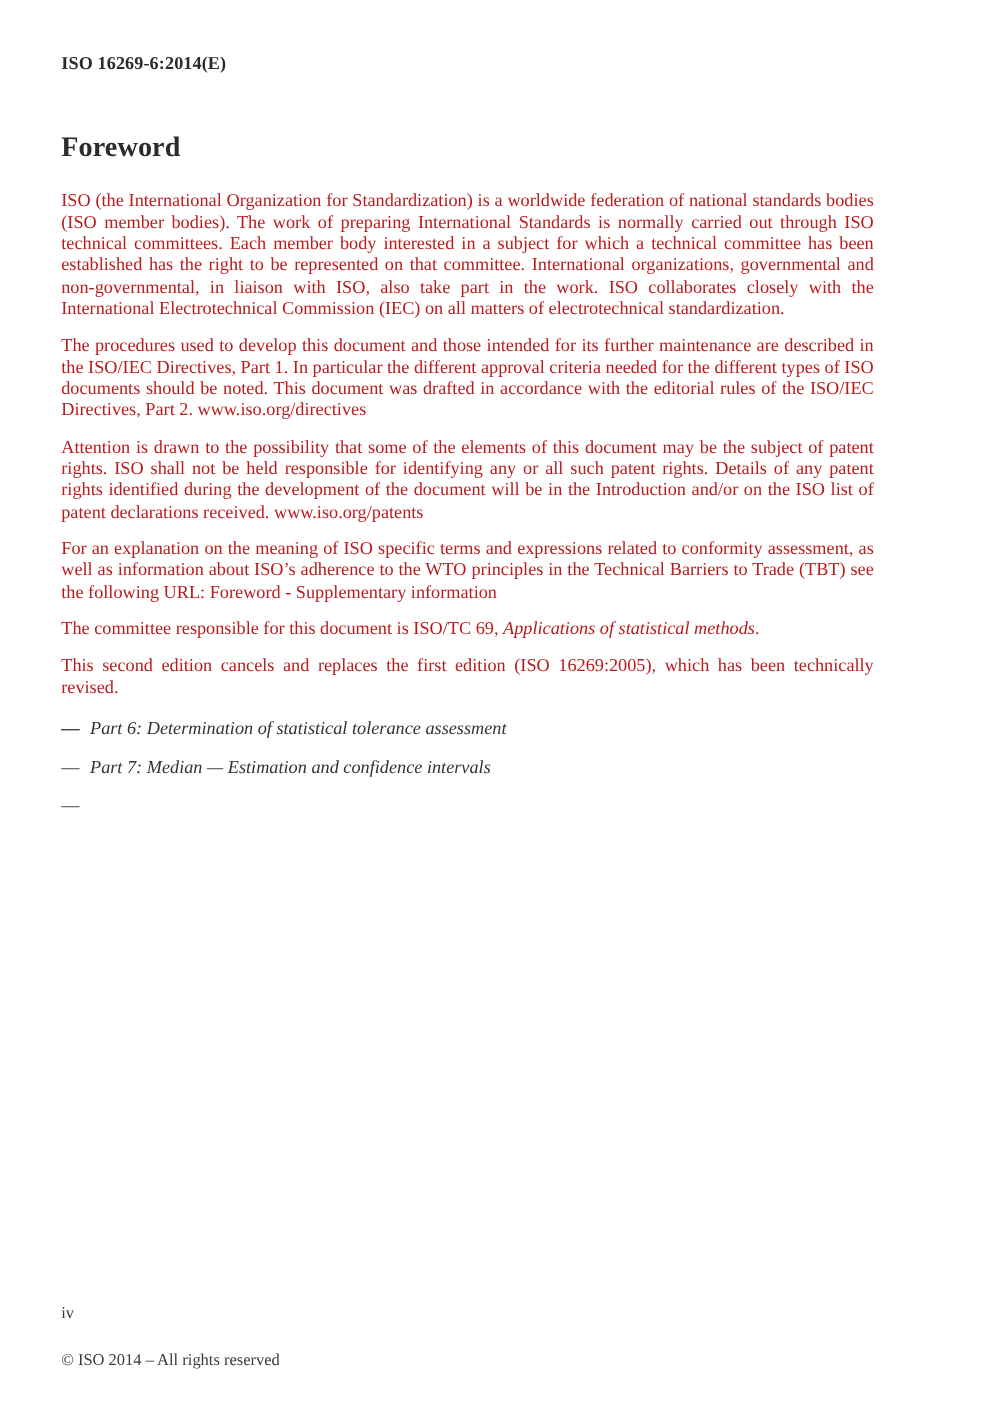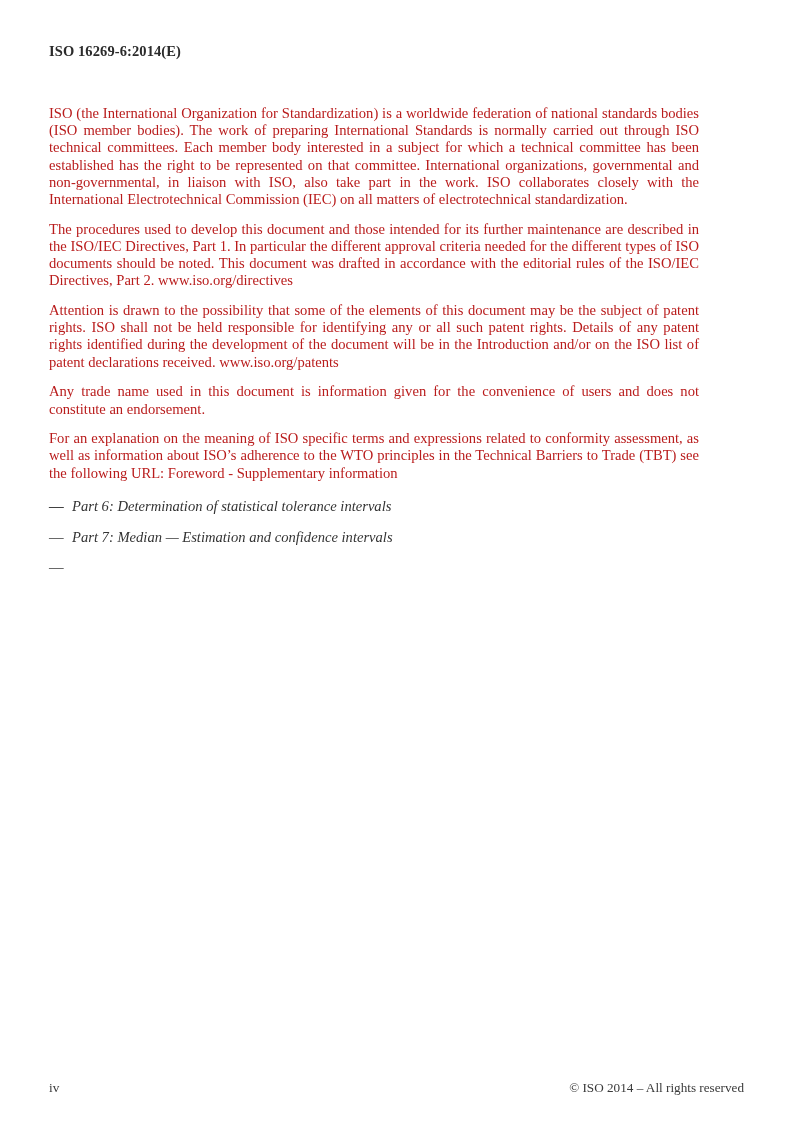--- a/index.html
+++ b/index.html
@@ -76,63 +76,66 @@
     top: 0;
     font-style: normal;
     color: #333333;
   }
   .footer {
     position: absolute;
     left: 49px;
     right: 49px;
     bottom: 26px;
     display: flex;
-    justify-content: space-between;
+    justify-content: center;
     align-items: baseline;
     font-size: 13.2px;
     color: #3a3a3a;
+    flex-direction: column;
   }
   .footer .page-number {
     white-space: nowrap;
   }
   .footer .copyright {
     white-space: nowrap;
     margin-top: 22px;
   }
 </style>
 </head>
 <body>
 
 <div class="page">
 
   <div class="running-header">ISO 16269-6:2014(E)</div>
 
   <div class="content">
 
+    <h1 class="section-title">Foreword</h1>
 
     <p class="body-text">ISO (the International Organization for Standardization) is a worldwide federation of national standards bodies (ISO member bodies). The work of preparing International Standards is normally carried out through ISO technical committees. Each member body interested in a subject for which a technical committee has been established has the right to be represented on that committee. International organizations, governmental and non-governmental, in liaison with ISO, also take part in the work. ISO collaborates closely with the International Electrotechnical Commission (IEC) on all matters of electrotechnical standardization.</p>
 
     <p class="body-text">The procedures used to develop this document and those intended for its further maintenance are described in the ISO/IEC Directives, Part 1. In particular the different approval criteria needed for the different types of ISO documents should be noted. This document was drafted in accordance with the editorial rules of the ISO/IEC Directives, Part 2. www.iso.org/directives</p>
 
     <p class="body-text">Attention is drawn to the possibility that some of the elements of this document may be the subject of patent rights. ISO shall not be held responsible for identifying any or all such patent rights. Details of any patent rights identified during the development of the document will be in the Introduction and/or on the ISO list of patent declarations received. www.iso.org/patents</p>
 
-    <p class="body-text">Any trade name used in this document is information given for the convenience of users and does not constitute an endorsement.</p>
 
     <p class="body-text">For an explanation on the meaning of ISO specific terms and expressions related to conformity assessment, as well as information about ISO’s adherence to the WTO principles in the Technical Barriers to Trade (TBT) see the following URL: Foreword - Supplementary information</p>
 
+    <p class="body-text no-justify"><span>The committee responsible for this document is ISO/TC 69, </span><span class="it">Applications of statistical methods</span><span>.</span></p>
 
+    <p class="body-text">This second edition cancels and replaces the first edition (ISO 16269:2005), which has been technically revised.</p>
 
 
     <ul class="parts-list">
       <li>
         <span class="dash">—</span>
       </li>
       <li>
         <span class="dash">—</span>
-        <span>Part 6: Determination of statistical tolerance intervals</span>
+        <span>Part 6: Determination of statistical tolerance assessment</span>
       </li>
       <li>
         <span class="dash">—</span>
         <span>Part 7: Median — Estimation and confidence intervals</span>
       </li>
       <li>
         <span class="dash">—</span>
       </li>
     </ul>
 

